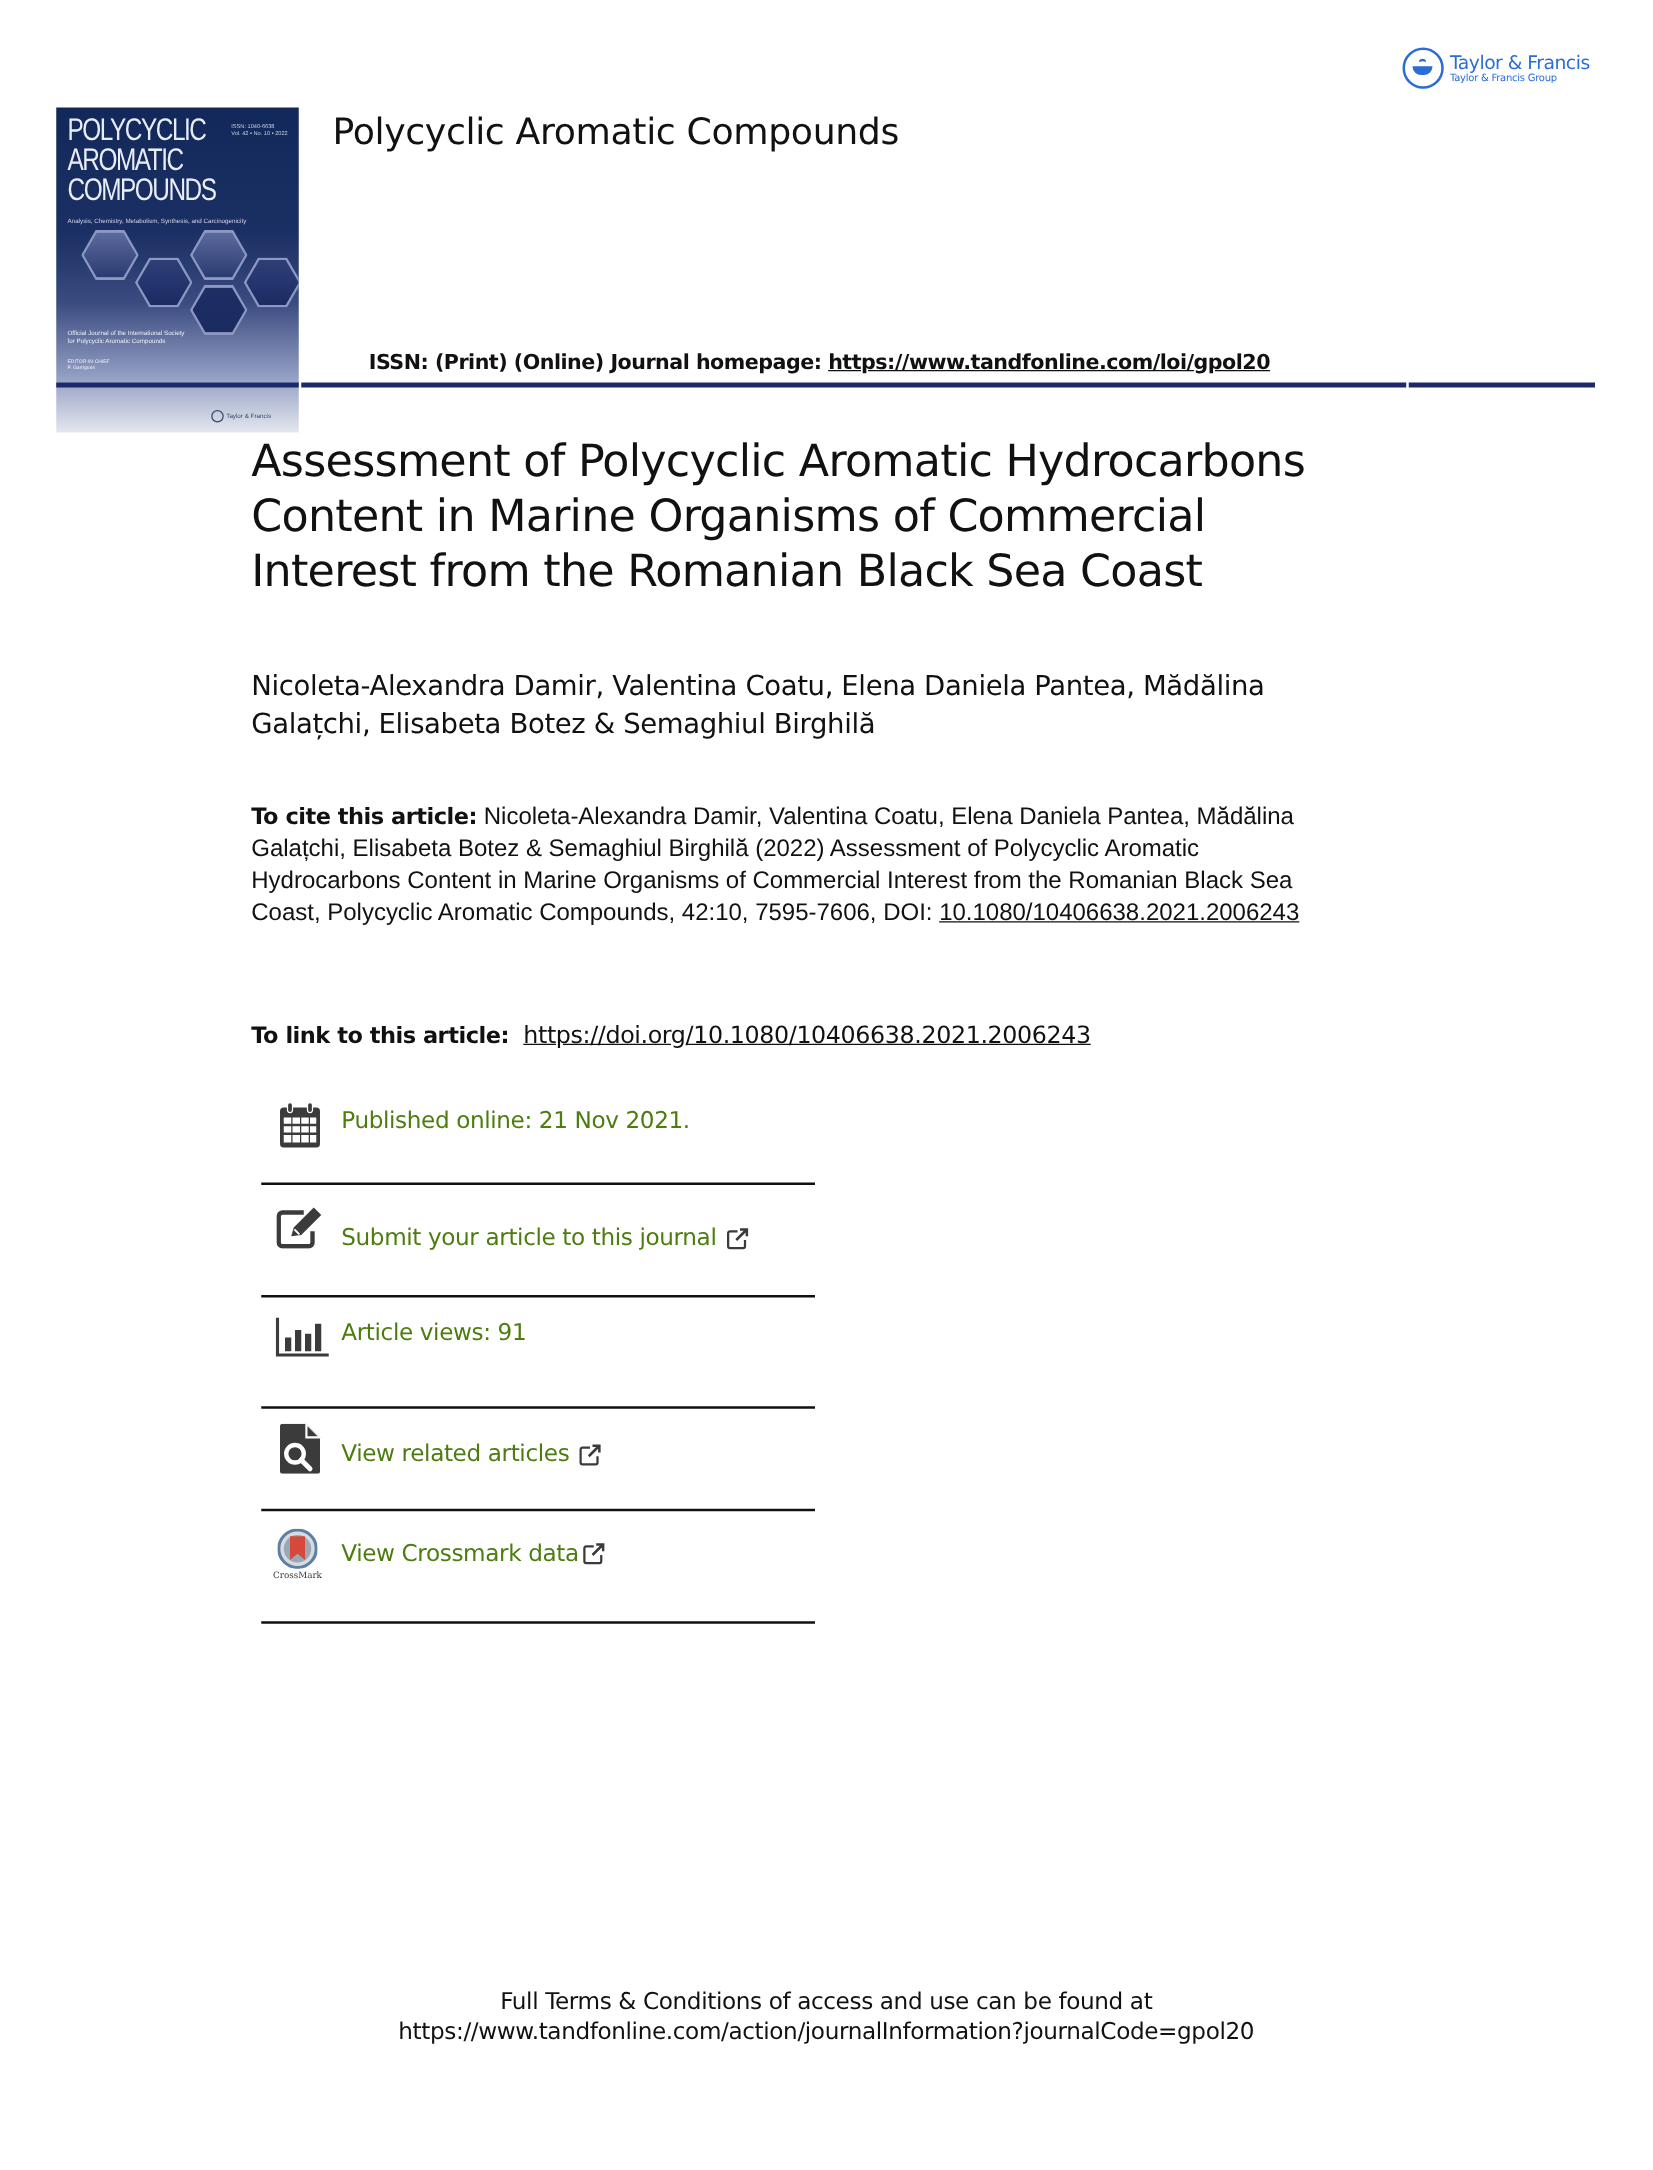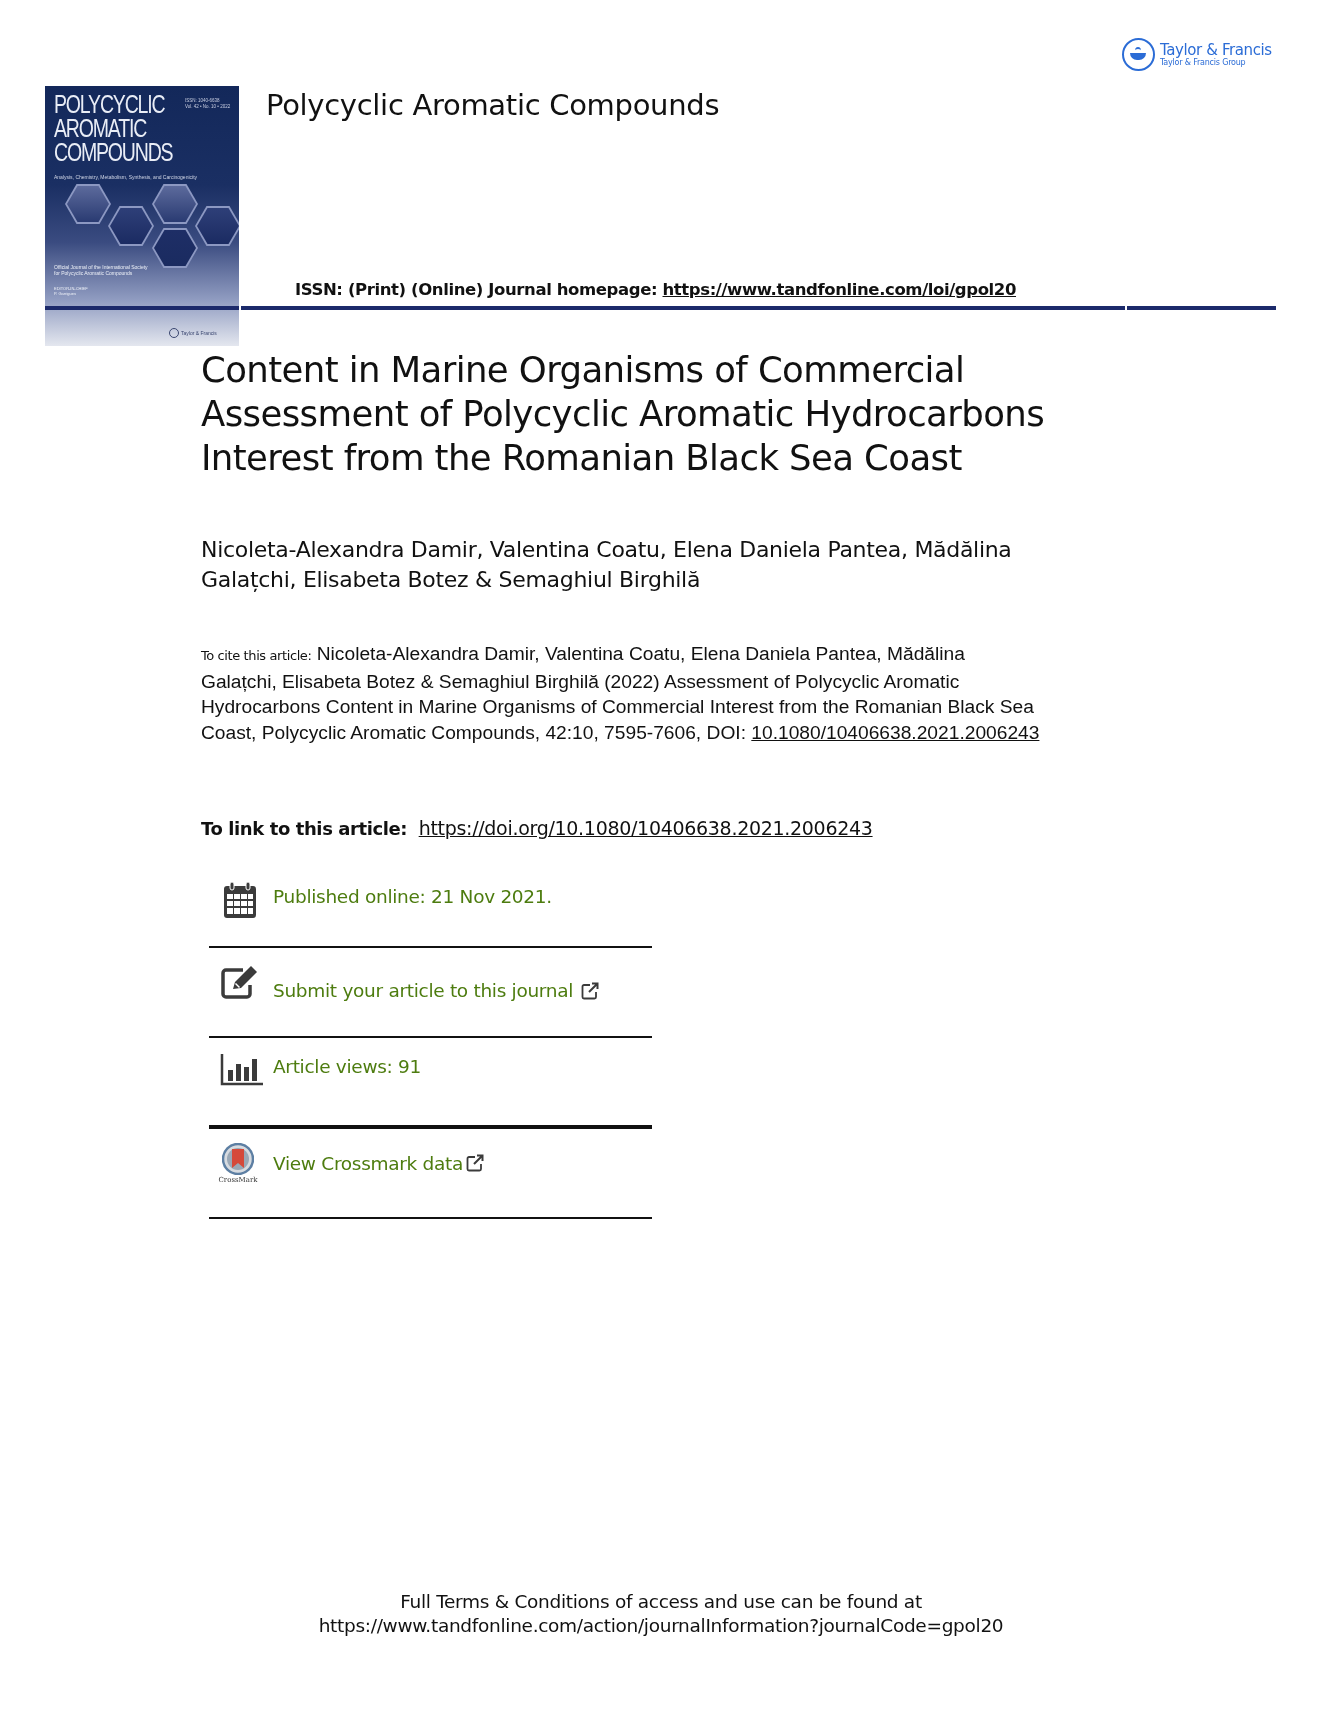--- a/index.html
+++ b/index.html
@@ -51,21 +51,21 @@
     font-family: "DejaVu Sans", sans-serif; letter-spacing: -0.6px; margin: 0;
   }
   .authors {
     position: absolute; left: 201px; top: 535px; width: 920px;
     font-size: 22px; line-height: 30px; color: #111; font-family: "DejaVu Sans", sans-serif; letter-spacing: -0.3px;
   }
   .cite {
     position: absolute; left: 201px; top: 641px; width: 930px;
     font-size: 19.2px; line-height: 25.5px; color: #111; font-family: "Liberation Sans", sans-serif;
   }
-  .cite .cite-label { font-family: "DejaVu Sans", sans-serif; font-weight: normal; font-size: 13px; letter-spacing: -0.4px; }
+  .cite .cite-label { font-family: "DejaVu Sans", sans-serif; font-weight: bold; font-size: 18px; letter-spacing: -0.4px; }
   .cite a, .link-line a { color: #111; text-decoration: underline; }
   .link-line {
     position: absolute; left: 201px; top: 777px; font-size: 19px; color: #111; font-family: "DejaVu Sans", sans-serif; letter-spacing: -0.3px; margin-top: 40px;
   }
   .link-line .link-label { font-weight: bold; font-size: 18px; letter-spacing: -0.4px; }
 
   
   .actions { position: absolute; left: 209px; top: 860px; width: 443px; }
   .action-row { position: relative; display: flex; align-items: center; box-sizing: border-box; }
   .action-row .icon { position: absolute; left: 12px; width: 38px; height: 40px; display: flex; align-items: center; justify-content: center; }
@@ -133,22 +133,22 @@
     <div class="tf-text-main">Taylor &amp; Francis</div>
     <div class="tf-text-sub">Taylor &amp; Francis Group</div>
   </div>
 </div>
 
 <div class="rule" style="left:45px; width:194px;"></div>
 <div class="rule" style="left:241px; width:884px;"></div>
 <div class="rule" style="left:1127px; width:149px;"></div>
 
 <h1 class="article-title">
+  <div>Assessment of Polycyclic Aromatic Hydrocarbons</div>
   <div>Content in Marine Organisms of Commercial</div>
-  <div>Assessment of Polycyclic Aromatic Hydrocarbons</div>
   <div>Interest from the Romanian Black Sea Coast</div>
 </h1>
 
 <div class="authors">
   <div>Nicoleta-Alexandra Damir, Valentina Coatu, Elena Daniela Pantea, Mădălina</div>
   <div>Galațchi, Elisabeta Botez &amp; Semaghiul Birghilă</div>
 </div>
 
 <div class="cite">
   <div><span class="cite-label">To cite this article:</span><span> Nicoleta-Alexandra Damir, Valentina Coatu, Elena Daniela Pantea, Mădălina</span></div>
@@ -214,20 +214,38 @@
         <rect x="8" y="16" width="5" height="11" fill="#3b3b3b"></rect>
         <rect x="16" y="10" width="5" height="17" fill="#3b3b3b"></rect>
         <rect x="24" y="13" width="5" height="14" fill="#3b3b3b"></rect>
         <rect x="32" y="5" width="5" height="22" fill="#3b3b3b"></rect>
       </svg>
     </span>
     <span class="label" style="top:18px;">Article views: 91</span>
   </div>
   <div class="divider"></div>
 
+  <div class="action-row" style="height:80px;">
+    <span class="icon" style="top:12px;">
+      <svg width="34" height="40" viewBox="0 0 34 40">
+        <path d="M1 2 a2 2 0 0 1 2 -2 H22 L33 11 V38 a2 2 0 0 1 -2 2 H3 a2 2 0 0 1 -2 -2 Z" fill="#3b3b3b"></path>
+        <path d="M22 0 V11 H33" fill="#fff" stroke="#fff" stroke-width="1.5"></path>
+        <path d="M23 2 L31 10 H23 Z" fill="#3b3b3b"></path>
+        <circle cx="13" cy="24" r="7" fill="none" stroke="#fff" stroke-width="3.5"></circle>
+        <path d="M18 29 L25 36" stroke="#fff" stroke-width="4" stroke-linecap="round"></path>
+      </svg>
+    </span>
+    <span class="label" style="top:26px;">
+      <span>View related articles</span>
+      <svg class="ext-icon" viewBox="0 0 18 18">
+        <path d="M9 3 H3 a1.5 1.5 0 0 0 -1.5 1.5 V15 a1.5 1.5 0 0 0 1.5 1.5 H13.5 a1.5 1.5 0 0 0 1.5 -1.5 V10" fill="none" stroke="#3b3b3b" stroke-width="1.8"></path>
+        <path d="M8 10 L16 2 M11 1.5 H16.5 V7" fill="none" stroke="#3b3b3b" stroke-width="2"></path>
+      </svg>
+    </span>
+  </div>
   <div class="divider thin"></div>
 
   <div class="action-row" style="height:88px;">
     <span class="icon" style="top:14px; left:10px; height:46px; flex-direction:column; justify-content:flex-start;">
       <svg width="32" height="32" viewBox="0 0 32 32">
         <circle cx="16" cy="16" r="15" fill="#d7dbe0" stroke="#5d7fa3" stroke-width="2.5"></circle>
         <circle cx="16" cy="16" r="11" fill="#9aa8b6"></circle>
         <path d="M10 6 H22 V25 L16 20 L10 25 Z" fill="#d5493a"></path>
       </svg>
       <span style="font-family:'DejaVu Serif', serif; font-size:7px; color:#333; margin-top:1px;">CrossMark</span>

